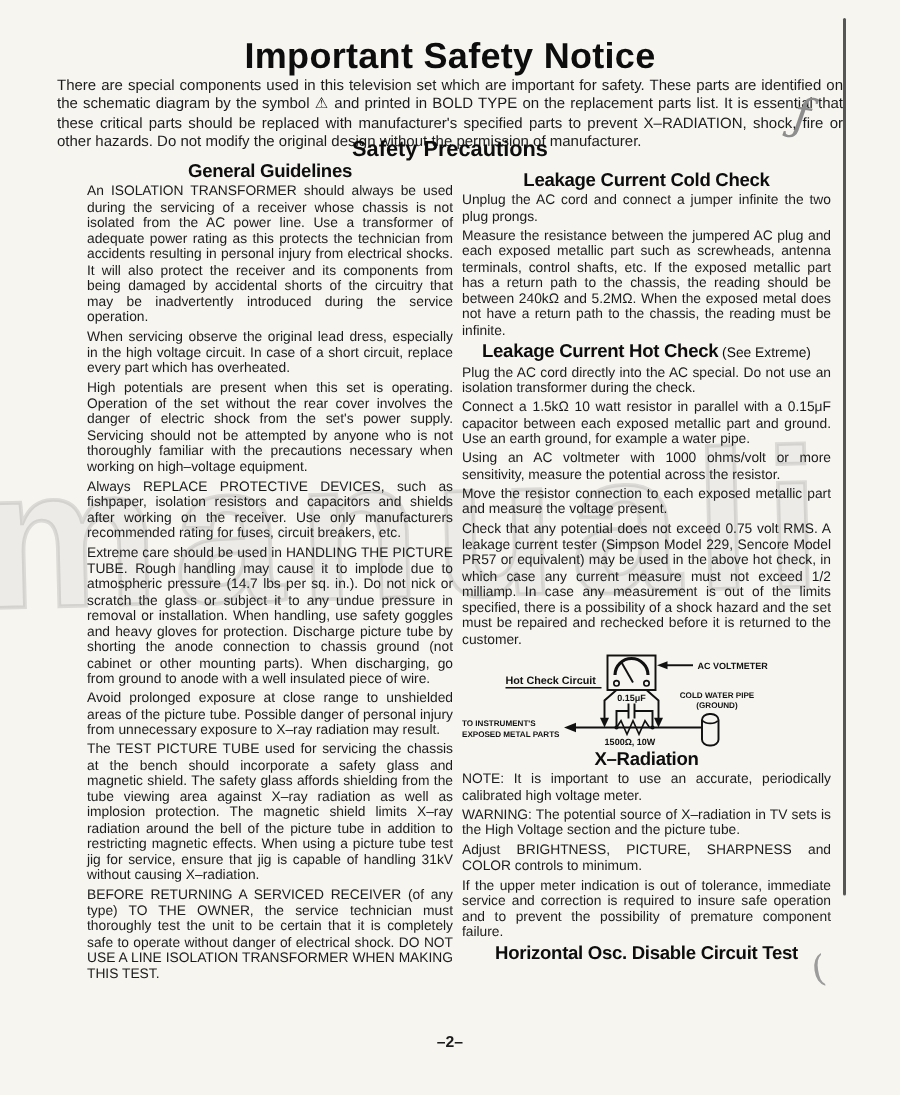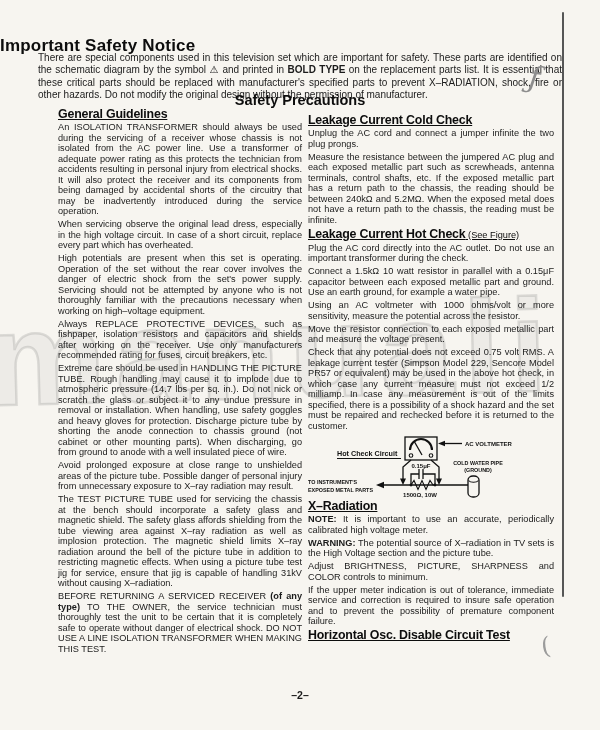--- a/index.html
+++ b/index.html
@@ -1,41 +1,41 @@
 <!DOCTYPE html>
 <html><head>
 <meta charset="utf-8">
 <style>
   html,body{margin:0;padding:0;background:#e8e8e8;}
   .page{
     position:relative;width:600px;height:730px;background:#f7f5f0;
     overflow:hidden;font-family:"Liberation Sans",sans-serif;color:#1b1b1b;
   }
   .title{
-    position:absolute;top:36px;left:0;right:0;text-align:left;
-    font-size:17px;font-weight:bold;letter-spacing:.2px;color:#0d0d0d;z-index:2;
+    position:absolute;top:24px;left:0;right:0;text-align:center;
+    font-size:24px;font-weight:bold;letter-spacing:.2px;color:#0d0d0d;z-index:2;
   }
   .intro{
     position:absolute;left:38px;top:52px;width:524px;margin:0;
     font-size:10px;line-height:12.3px;text-align:justify;z-index:2;
   }
   .section-title{
     position:absolute;top:92px;left:0;right:0;text-align:center;
     font-size:14.5px;font-weight:bold;color:#0d0d0d;z-index:2;
   }
   .col{position:absolute;font-size:9.2px;line-height:10.5px;text-align:justify;z-index:2;}
   #left-col{left:58px;top:106px;width:244px;}
   #right-col{left:308px;top:112px;width:246px;}
   .col-heading{
-    font-size:12.4px;line-height:13px;font-weight:bold;text-align:left;
-    margin:2px 0 1px 0;letter-spacing:-.2px;color:#0d0d0d;text-decoration:underline;
+    font-size:12.4px;line-height:13px;font-weight:bold;text-align:center;
+    margin:2px 0 1px 0;letter-spacing:-.2px;color:#0d0d0d;
   }
   .heading-suffix{font-size:9.2px;font-weight:normal;letter-spacing:0;}
   .body-para{margin:0 0 2.5px 0;}
-  .seg-bold{font-weight:bold;}
+  .seg-bold{font-weight:normal;}
   .warn-sym{font-size:10px;line-height:1;color:#222;}
   .page-number{
     position:absolute;top:689px;left:0;right:0;text-align:center;
     font-size:10.5px;font-weight:bold;z-index:2;
   }
   .watermark{
     position:absolute;top:286px;left:-12px;width:650px;z-index:1;
     font-size:132px;font-weight:bold;letter-spacing:10px;line-height:1;
     color:rgba(120,120,120,0.07);
     -webkit-text-stroke:2.5px rgba(110,110,110,0.20);
@@ -86,22 +86,22 @@
       <p class="body-para"><span>Always REPLACE PROTECTIVE DEVICES, such as fishpaper, isolation resistors and capacitors and shields after working on the receiver. Use only manufacturers recommended rating for fuses, circuit breakers, etc.</span></p>
       <p class="body-para"><span>Extreme care should be used in HANDLING THE PICTURE TUBE. Rough handling may cause it to implode due to atmospheric pressure (14.7 lbs per sq. in.). Do not nick or scratch the glass or subject it to any undue pressure in removal or installation. When handling, use safety goggles and heavy gloves for protection. Discharge picture tube by shorting the anode connection to chassis ground (not cabinet or other mounting parts). When discharging, go from ground to anode with a well insulated piece of wire.</span></p>
       <p class="body-para"><span>Avoid prolonged exposure at close range to unshielded areas of the picture tube. Possible danger of personal injury from unnecessary exposure to X–ray radiation may result.</span></p>
       <p class="body-para"><span>The TEST PICTURE TUBE used for servicing the chassis at the bench should incorporate a safety glass and magnetic shield. The safety glass affords shielding from the tube viewing area against X–ray radiation as well as implosion protection. The magnetic shield limits X–ray radiation around the bell of the picture tube in addition to restricting magnetic effects. When using a picture tube test jig for service, ensure that jig is capable of handling 31kV without causing X–radiation.</span></p>
       <p class="body-para"><span>BEFORE RETURNING A SERVICED RECEIVER </span><span class="seg-bold">(of any type)</span><span> TO THE OWNER, the service technician must thoroughly test the unit to be certain that it is completely safe to operate without danger of electrical shock. DO NOT USE A LINE ISOLATION TRANSFORMER WHEN MAKING THIS TEST.</span></p>
     </div>
   <div id="right-col" class="col">
       <div class="col-heading"><span>Leakage Current Cold Check</span></div>
       <p class="body-para"><span>Unplug the AC cord and connect a jumper infinite the two plug prongs.</span></p>
       <p class="body-para"><span>Measure the resistance between the jumpered AC plug and each exposed metallic part such as screwheads, antenna terminals, control shafts, etc. If the exposed metallic part has a return path to the chassis, the reading should be between 240kΩ and 5.2MΩ. When the exposed metal does not have a return path to the chassis, the reading must be infinite.</span></p>
-      <div class="col-heading"><span>Leakage Current Hot Check</span><span class="heading-suffix"> (See Figure)</span></div>
-      <p class="body-para"><span>Plug the AC cord directly into the AC outlet. Do not use an important transformer during the check.</span></p>
+      <div class="col-heading"><span>Leakage Current Hot Check</span><span class="heading-suffix"> (See Extreme)</span></div>
+      <p class="body-para"><span>Plug the AC cord directly into the AC special. Do not use an isolation transformer during the check.</span></p>
       <p class="body-para"><span>Connect a 1.5kΩ 10 watt resistor in parallel with a 0.15μF capacitor between each exposed metallic part and ground. Use an earth ground, for example a water pipe.</span></p>
       <p class="body-para"><span>Using an AC voltmeter with 1000 ohms/volt or more sensitivity, measure the potential across the resistor.</span></p>
       <p class="body-para"><span>Move the resistor connection to each exposed metallic part and measure the voltage present.</span></p>
       <p class="body-para"><span>Check that any potential does not exceed 0.75 volt RMS. A leakage current tester (Simpson Model 229, Sencore Model PR57 or equivalent) may be used in the above hot check, in which case any current measure must not exceed 1/2 milliamp. In case any measurement is out of the limits specified, there is a possibility of a shock hazard and the set must be repaired and rechecked before it is returned to the customer.</span></p>
       <svg id="hot-check-figure" width="246" height="64" viewBox="0 0 246 64" xmlns="http://www.w3.org/2000/svg">
 
       <text class="fig-caption-text" x="29" y="22">Hot Check Circuit</text>
       <line class="thin" x1="29" y1="24.5" x2="93" y2="24.5"></line>
 
       <g>

